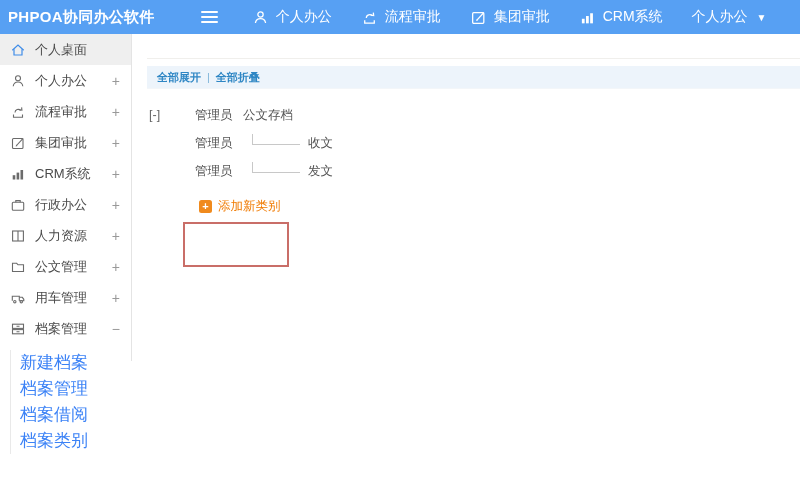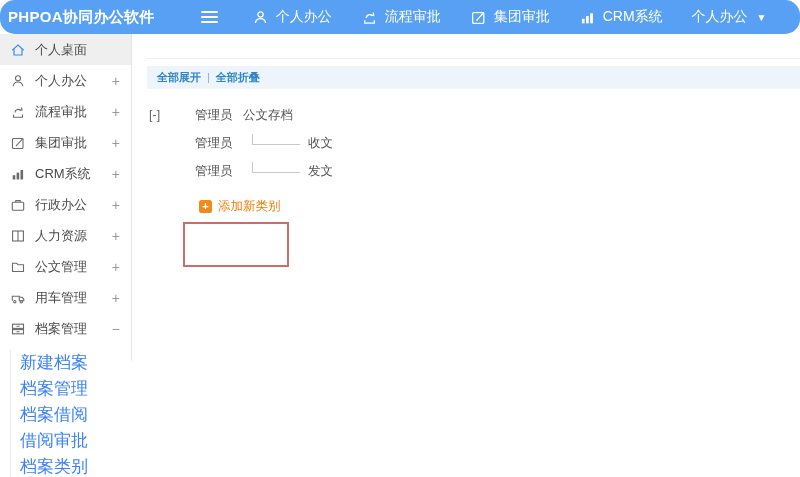--- a/index.html
+++ b/index.html
@@ -1,21 +1,21 @@
 <!DOCTYPE html>
 <html><head>
 <meta charset="utf-8">
 <style>
   * { margin:0; padding:0; box-sizing:border-box; }
   html,body { width:800px; height:477px; overflow:hidden; }
   body { font-family:"Liberation Sans","DejaVu Sans",sans-serif; background:#fff; }
   .app { position:relative; width:800px; height:477px; }
 
   
-  .topbar { height:34px; background:#57a0f3; display:flex; align-items:center; color:#fff;border-radius:15px; }
+  .topbar { height:34px; background:#57a0f3; display:flex; align-items:center; color:#fff; }
   .logo { margin-left:8px; font-size:15px; font-weight:bold; letter-spacing:.3px; white-space:nowrap; }
   .burger { margin-left:46px; width:17px; height:12px; display:flex; flex-direction:column; justify-content:space-between; cursor:pointer; flex:none; }
   .burger span { display:block; height:2.4px; background:#fff; border-radius:2px; }
   .topnav { display:flex; align-items:center; margin-left:34px; gap:29px; font-size:14px; }
   .nav-item { display:flex; align-items:center; gap:7px; cursor:pointer; white-space:nowrap; }
   .nicon { width:17px; height:17px; display:inline-flex; }
   .nicon svg { width:100%; height:100%; }
   .caret { font-size:10px; margin-left:2px; }
 
   
@@ -228,21 +228,20 @@
             </svg>
         </span>
         <span class="slabel">档案管理</span>
         <span class="expander">−</span>
       </div>
 
       <div class="submenu">
         <div class="sub-item">新建档案</div>
         <div class="sub-item">档案管理</div>
         <div class="sub-item">档案借阅</div>
-        <div class="sub-item">借阅审批</div>
         <div class="sub-item">档案类别</div>
       </div>
     </aside>
 
     <main class="main">
       <div class="title-divider"></div>
 
       <div class="toolbar">
         <a>全部展开</a>
         <span class="sep">|</span>

